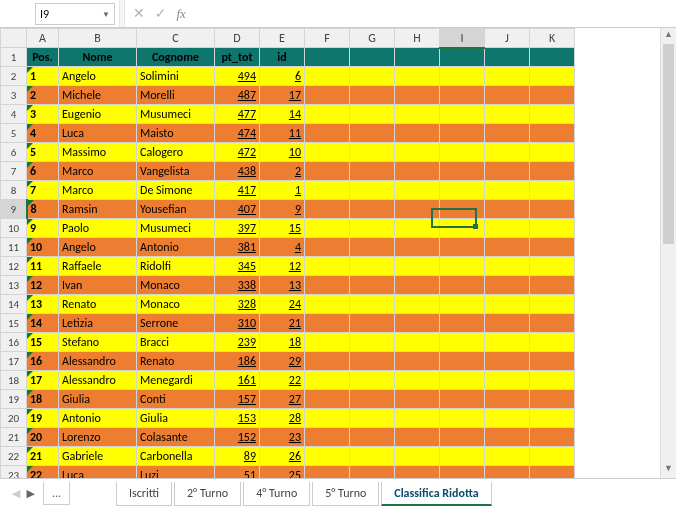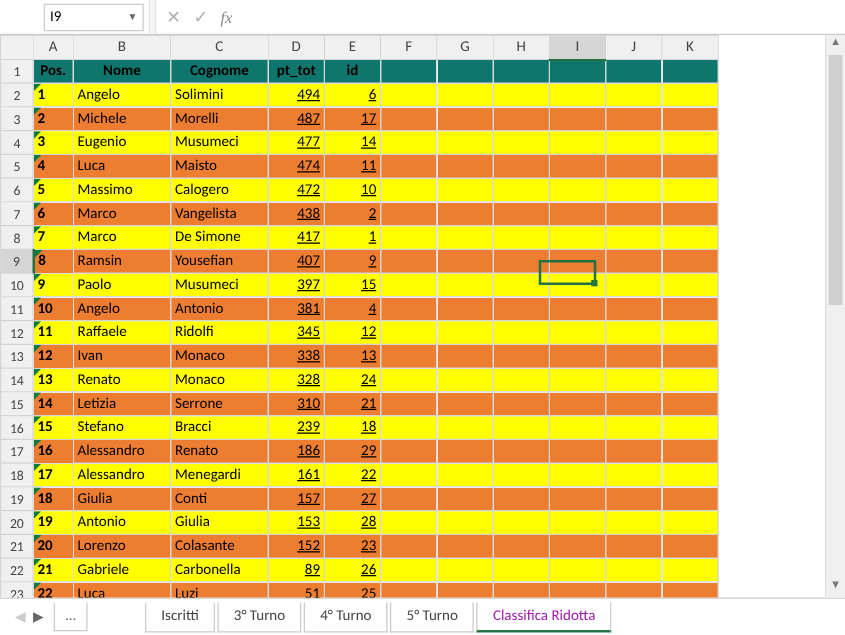--- a/index.html
+++ b/index.html
@@ -41,21 +41,21 @@
 .active-cell { position: absolute; border: 2px solid #217346; background: transparent; pointer-events: none; }
 .active-cell .handle { position: absolute; right: -3px; bottom: -3px; width: 5px; height: 5px; background: #217346; }
 
 
 .tab-bar { height: 30px; border-top: 1px solid #ccc; display: flex; align-items: center; background: #fff; font-size: 12px; padding: 0 6px; gap: 2px; }
 .tab-nav { display: flex; gap: 6px; color: #666; padding: 0 6px; }
 .tab-nav span { font-size: 11px; }
 .tab-nav span.dis { color: #ccc; }
 .tab-ellipsis { padding: 4px 8px; border: 1px solid #ccc; border-top: none; background: #fff; color: #666; }
 .tab { padding: 4px 12px; border: 1px solid #ccc; border-top: none; background: #fff; color: #444; }
-.tab.active { border-bottom: 2px solid #217346; color: #a21caf; font-weight: normal; }
+.tab.active { border-bottom: 2px solid #217346; color: #0c4a6e; font-weight: bold; }
 
 
 .vscroll { position: absolute; right: 0; top: 0; bottom: 0; width: 16px; background: #f0f0f0; border-left: 1px solid #ddd; }
 .vscroll .btn { height: 16px; background: #f0f0f0; text-align: center; font-size: 9px; color: #777; }
 .vscroll .thumb { position: absolute; top: 16px; left: 2px; right: 2px; height: 200px; background: #cfcfcf; }
 </style>
 </head>
 <body>
 
 <div class="namebox-row">
@@ -426,18 +426,18 @@
 </div>
 
 <div class="tab-bar">
   <div class="tab-nav">
     <span class="dis">◀</span>
     <span>▶</span>
   </div>
   <div class="tab-ellipsis">...</div>
   <div id="tabs" style="display: flex; gap: 2px; margin-left: 44px;">
       <div class="tab">Iscritti</div>
-      <div class="tab">3° Turno</div>
+      <div class="tab">2° Turno</div>
       <div class="tab">4° Turno</div>
       <div class="tab">5° Turno</div>
       <div class="tab active">Classifica Ridotta</div>
     </div>
 </div>
 
 </body></html>

